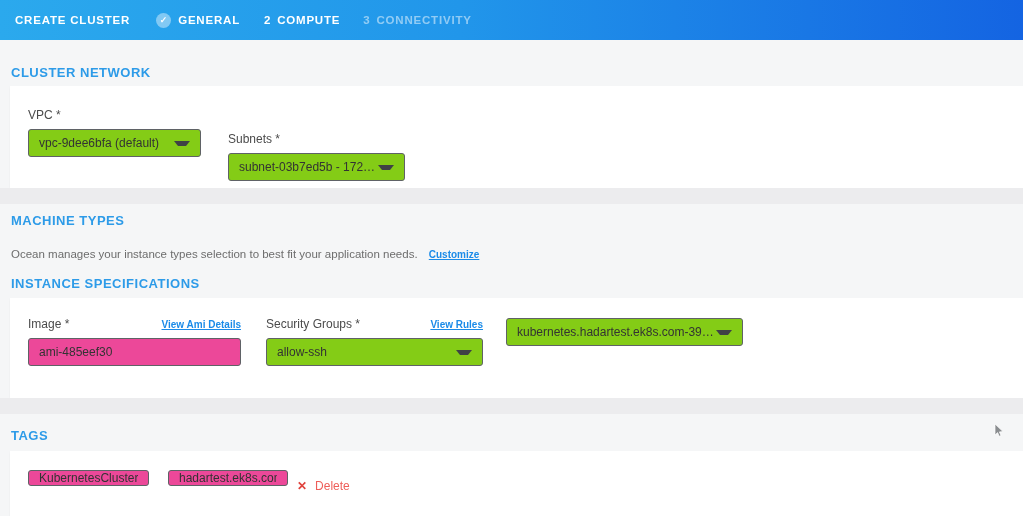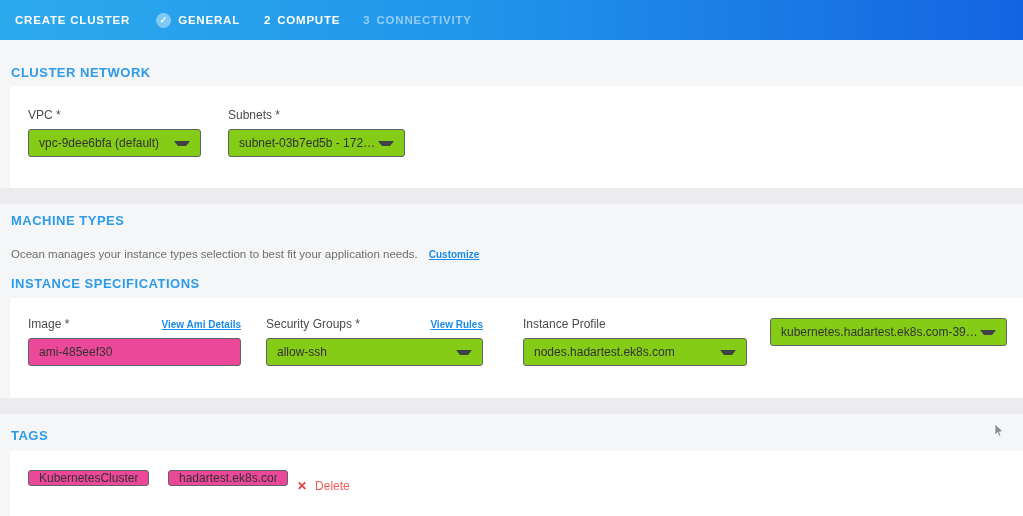--- a/index.html
+++ b/index.html
@@ -78,21 +78,21 @@
   }
   .tinput {
     height: 28px; border: 1px solid #5F6266; border-radius: 3px; background: #ec4899;
     padding: 0 10px; font-size: 12px; color: #333;
     font-family: "Liberation Sans", sans-serif; width: 100%; outline: none;
   }
   .tag-input { height: 16px; }
 
   
   .g-vpc { width: 173px; }
-  .g-subnets { width: 177px; margin-left: 27px; }
+  .g-subnets { width: 177px; margin-left: 27px; margin-top: 24px; }
   
   .g-image { width: 213px; }
   .g-sg { width: 217px; margin-left: 25px; }
   .g-ip { width: 224px; margin-left: 40px; }
   .g-kp { width: 237px; margin-left: 23px; }
   
   .g-tagkey { width: 121px; }
   .g-tagval { width: 120px; margin-left: 19px; }
   .delete-btn {
     display: flex; align-items: center; margin-left: 9px; height: 31px;
@@ -175,29 +175,20 @@
       <div class="flabel-row">
         <span class="flabel">Security Groups *</span>
         <span class="link">View Rules</span>
       </div>
       <div class="fbox">
         <span class="val">allow-ssh</span>
         <span class="caret"></span>
       </div>
     </div>
 
-    <div class="fgroup g-ip">
-      <div class="flabel-row">
-        <span class="flabel">Instance Profile</span>
-      </div>
-      <div class="fbox">
-        <span class="val">nodes.hadartest.ek8s.com</span>
-        <span class="caret"></span>
-      </div>
-    </div>
 
     <div class="fgroup g-kp">
       <div class="fbox">
         <span class="val">kubernetes.hadartest.ek8s.com-39:84:a5:99:b...</span>
         <span class="caret"></span>
       </div>
     </div>
   </div>
 
   <div class="divider"></div>

